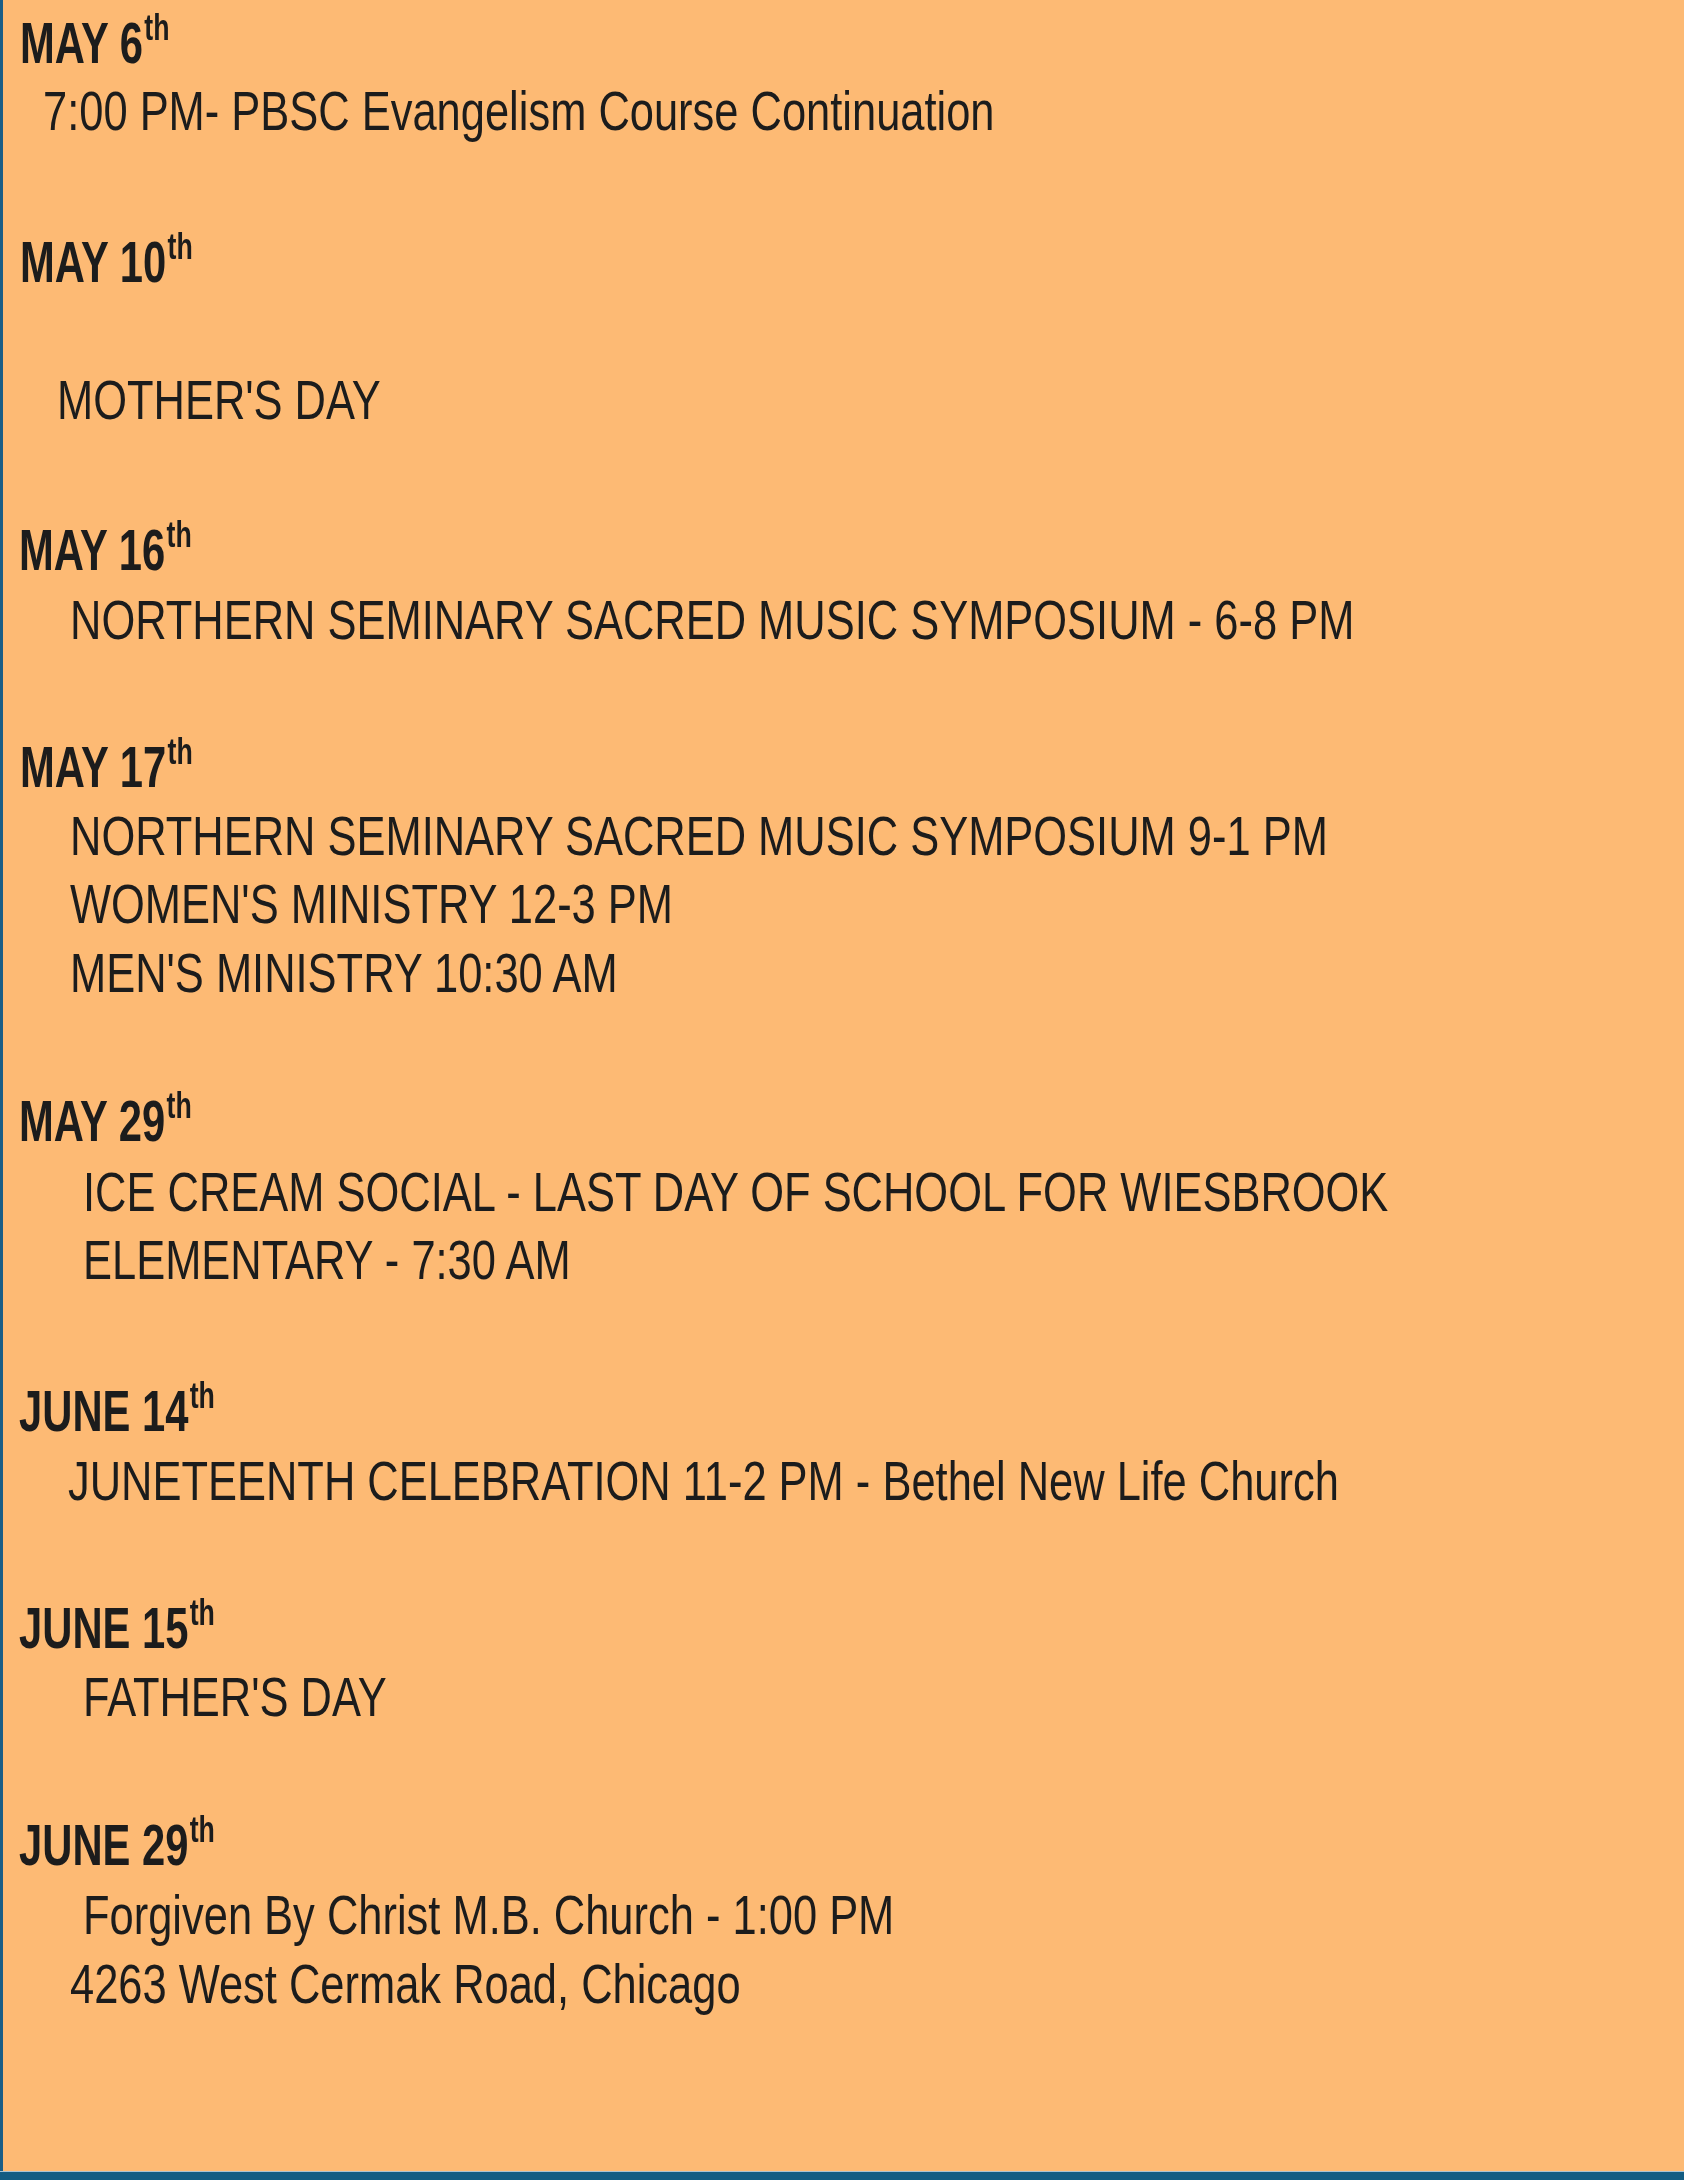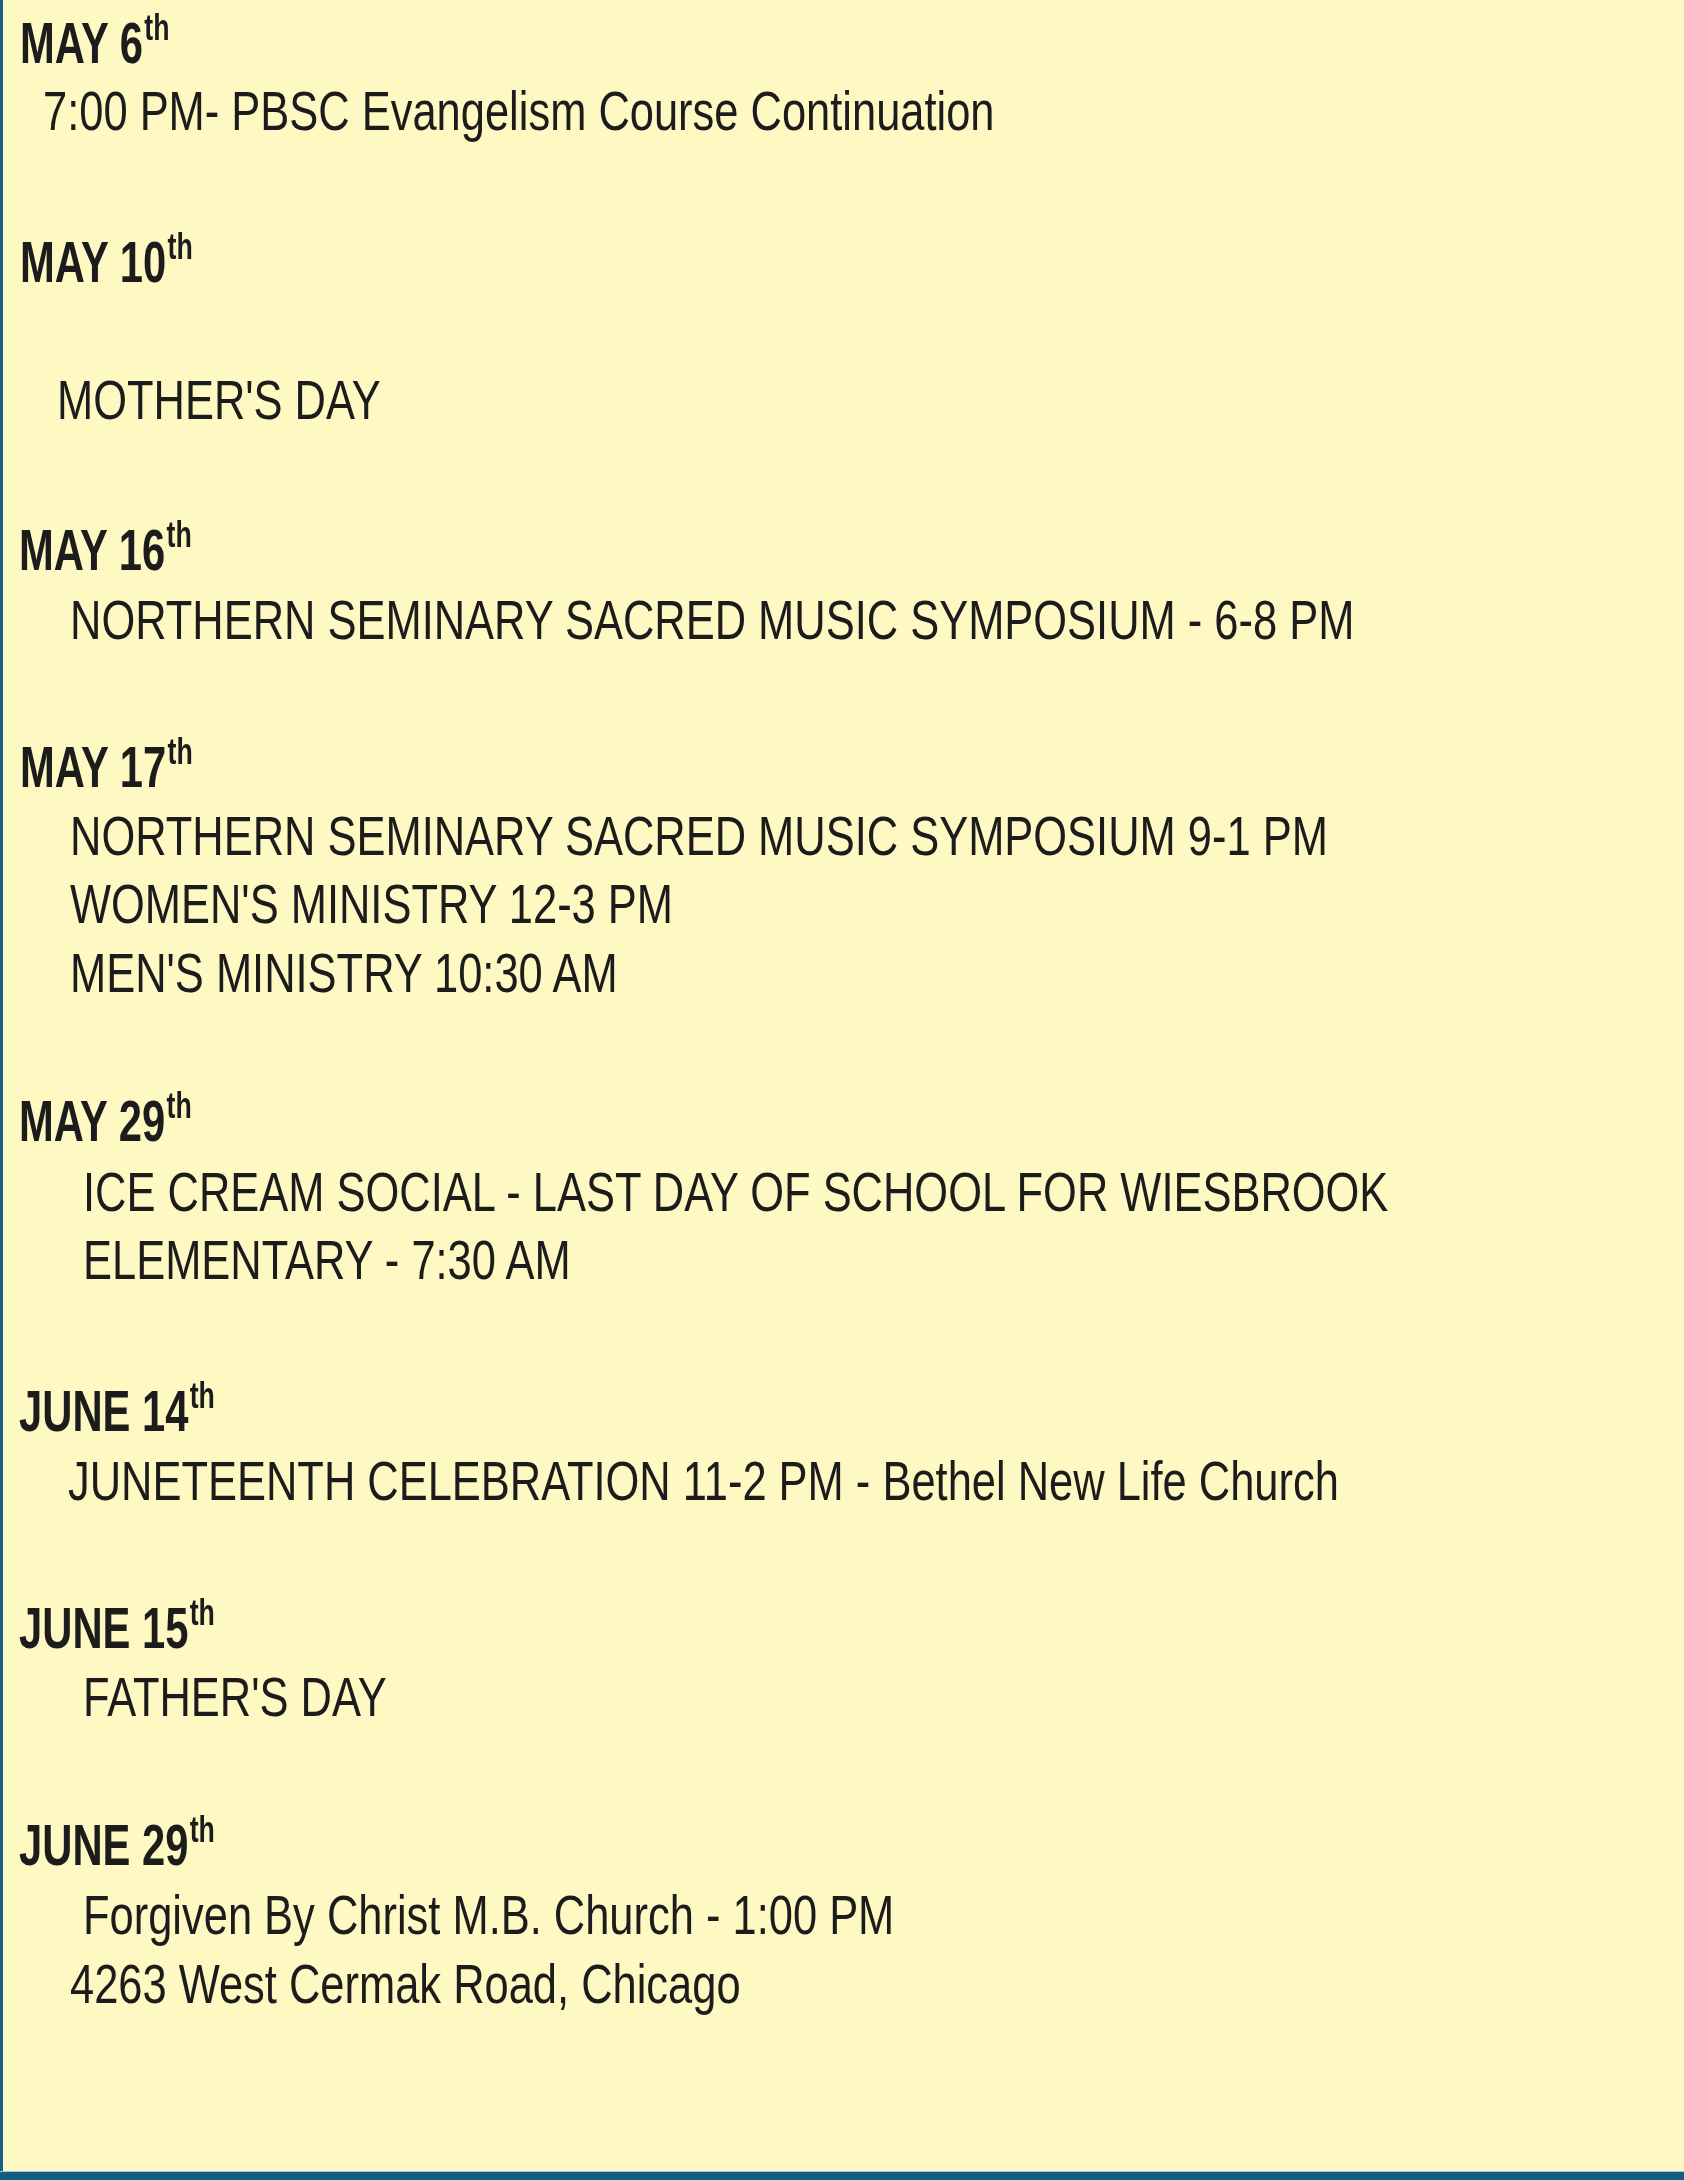--- a/index.html
+++ b/index.html
@@ -13,21 +13,21 @@
       position: relative;
       overflow: hidden;
       font-family: "Liberation Sans", sans-serif;
       color: #1c1c1c;
     }
     .page {
       position: absolute;
       left: 0; top: 0;
       width: 1685px;
       height: 2181px;
-      background: #fef9c3;
+      background: #fdba74;
     }
     .left-border {
       position: absolute;
       left: 0; top: 0;
       width: 2.6px;
       height: 2181px;
       background: #1a5e86;
     }
     .bottom-bar {
       position: absolute;

